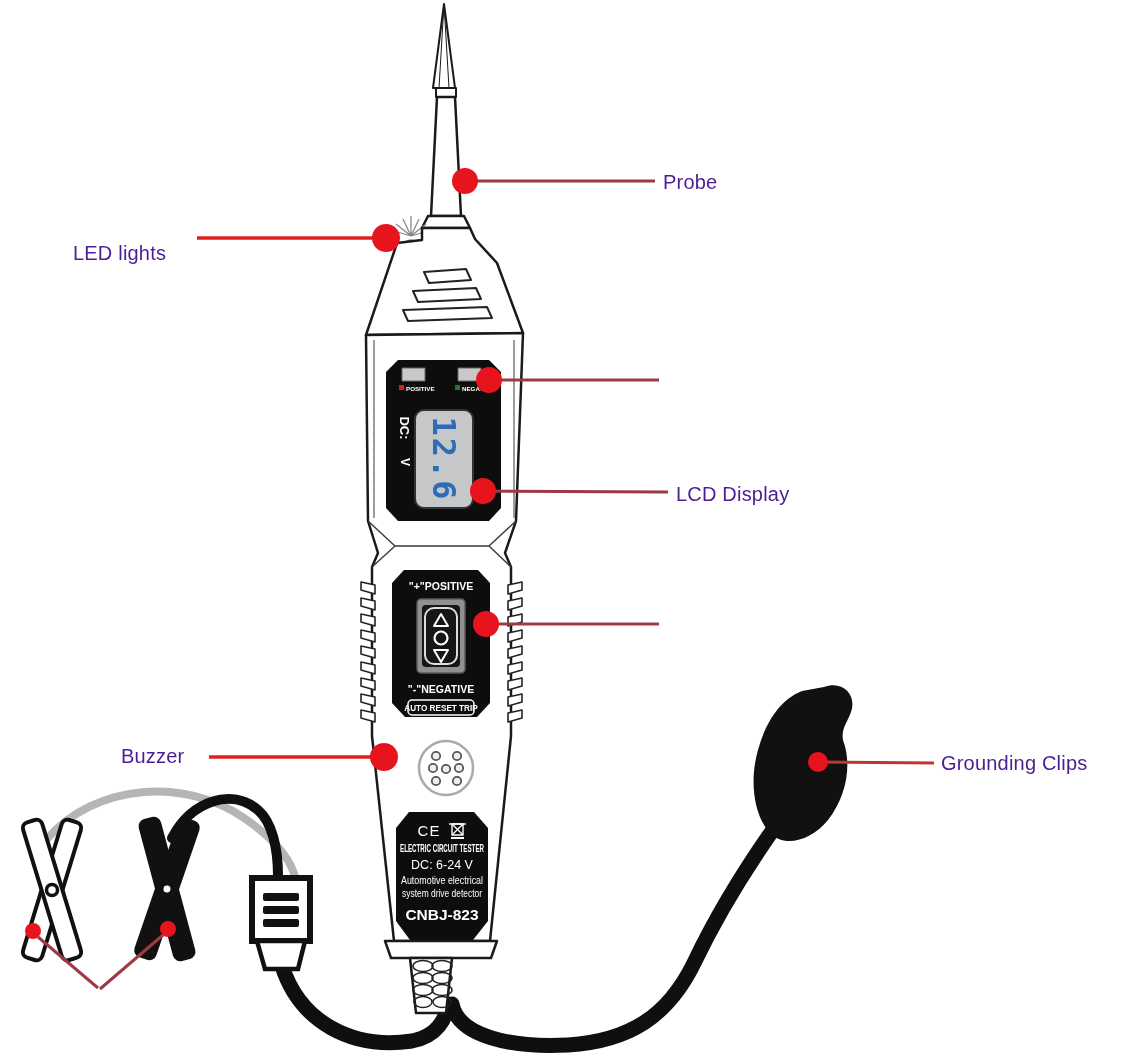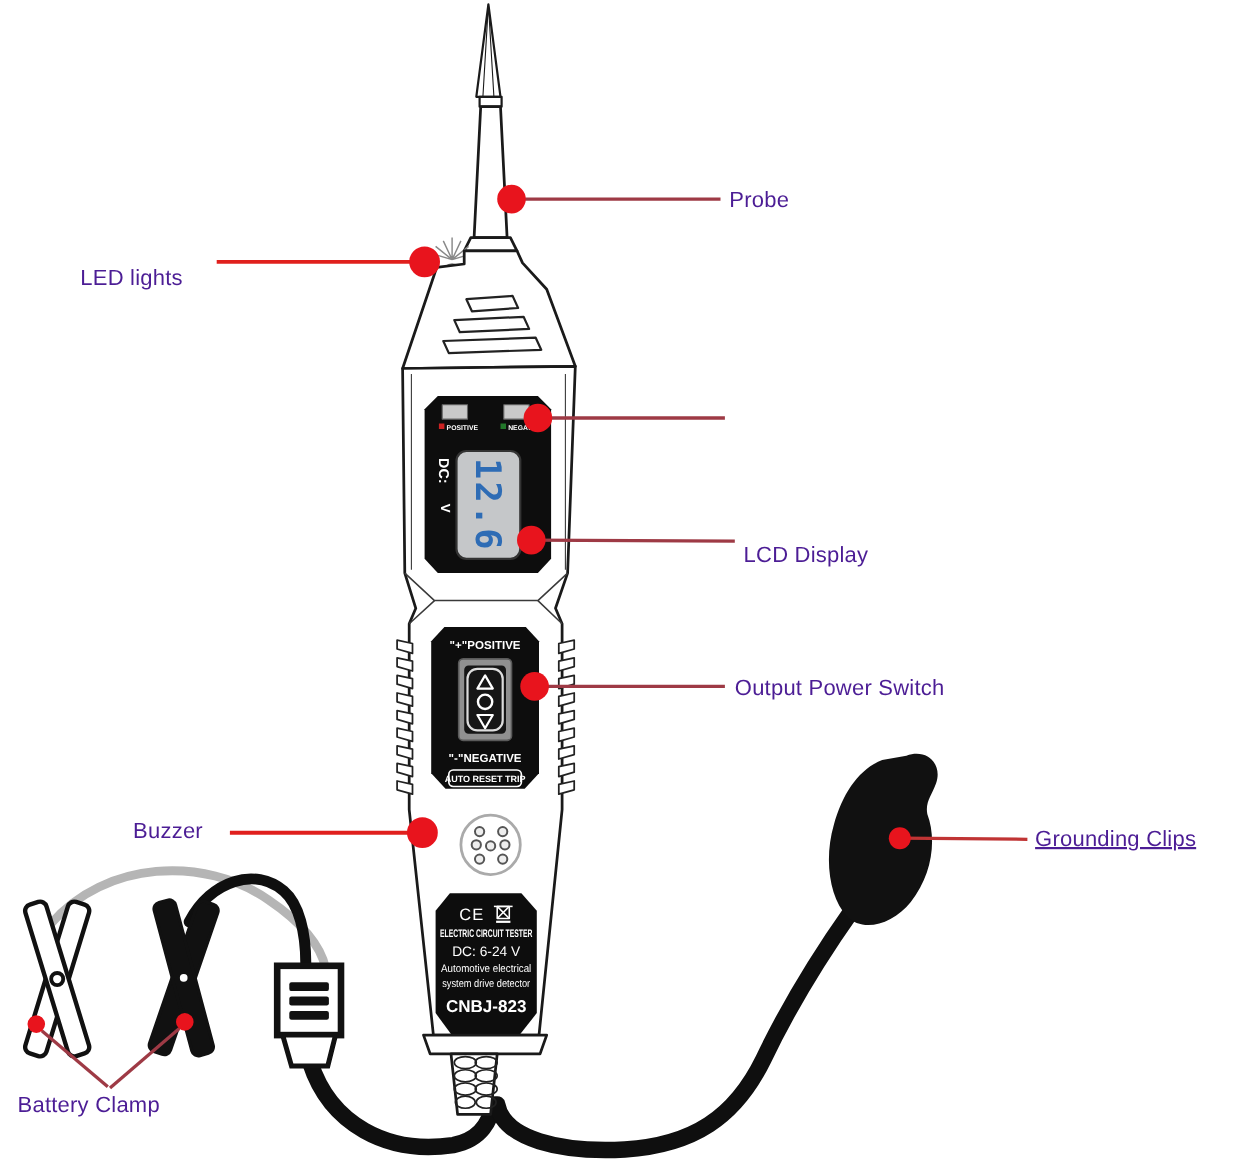--- a/index.html
+++ b/index.html
@@ -197,19 +197,17 @@
     <circle cx="486" cy="624" r="13" fill="#e8141d"></circle>
     <circle cx="384" cy="757" r="14" fill="#e8141d"></circle>
     <circle cx="818" cy="762" r="10" fill="#e8141d"></circle>
     <circle cx="33" cy="931" r="8" fill="#e8141d"></circle>
     <circle cx="168" cy="929" r="8" fill="#e8141d"></circle>
   </g>
 </svg>
 
 <div class="callout-label" style="left:663px;top:167px;">Probe</div>
 <div class="callout-label" style="left:73px;top:222px;margin-top:16px;">LED lights</div>
-<div class="callout-label" style="left:676px;top:479px;margin-top:11px;">LCD Display</div>
-<div class="callout-label" style="left:668px;top:611px;">Output Power Switch</div>
+<div class="callout-label" style="left:676px;top:479px;">LCD Display</div>
 <div class="callout-label" style="left:121px;top:741px;text-align:right;">Buzzer</div>
-<div class="callout-label" style="left:941px;top:748px;text-decoration:underline;">Grounding Clips</div>
-<div class="callout-label" style="left:16px;top:990px;">Battery Clamp</div>
+<div class="callout-label" style="left:941px;top:748px;">Grounding Clips</div>
 
 </div>
 
 </body></html>

